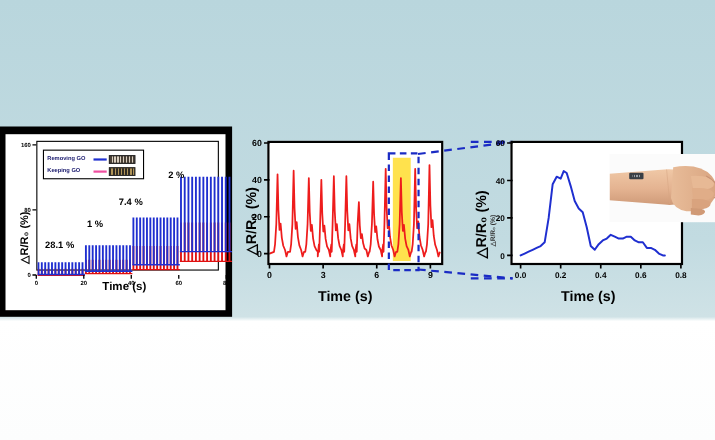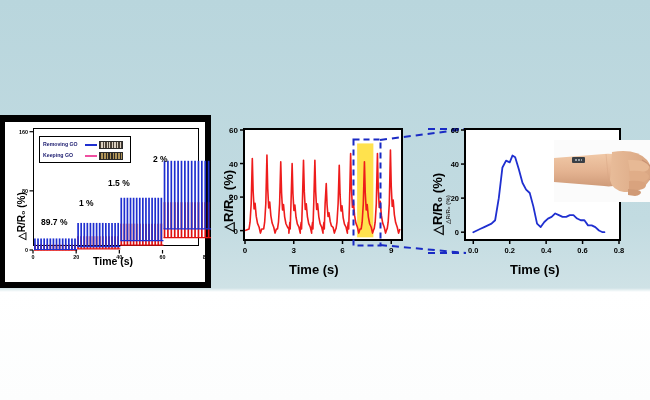--- a/index.html
+++ b/index.html
@@ -329,23 +329,23 @@
             <text x="71.17073170731707" y="137" text-anchor="middle" font-size="5.4" class="tick-text" font-weight="bold">20</text>
             <line x1="114.34146341463415" y1="128" x2="114.34146341463415" y2="131.5" stroke="#000" stroke-width="1.2"></line>
             <text x="114.34146341463415" y="137" text-anchor="middle" font-size="5.4" class="tick-text" font-weight="bold">40</text>
             <line x1="157.5121951219512" y1="128" x2="157.5121951219512" y2="131.5" stroke="#000" stroke-width="1.2"></line>
             <text x="157.5121951219512" y="137" text-anchor="middle" font-size="5.4" class="tick-text" font-weight="bold">60</text>
             <line x1="200.6829268292683" y1="128" x2="200.6829268292683" y2="131.5" stroke="#000" stroke-width="1.2"></line>
             <text x="200.6829268292683" y="137" text-anchor="middle" font-size="5.4" class="tick-text" font-weight="bold">80</text>
           </g>
       </svg>
 
-      <div class="strain-note" style="left:36px; top:95px;">89.7 %</div>
+      <div class="strain-note" style="left:36px; top:95px;">28.1 %</div>
       <div class="strain-note" style="left:74px; top:76px;">1 %</div>
-      <div class="strain-note" style="left:103px; top:56px;">1.5 %</div>
+      <div class="strain-note" style="left:103px; top:56px;">7.4 %</div>
       <div class="strain-note" style="left:148px; top:32px;">2 %</div>
 
       <div id="legendBox">
         <div class="legend-row">
           <span class="legend-text">Removing GO</span>
           <span class="legend-swatch" style="background:#1f2fd0;"></span>
           <span class="legend-chip chip-dark"></span>
         </div>
         <div class="legend-row">
           <span class="legend-text">Keeping GO</span>

